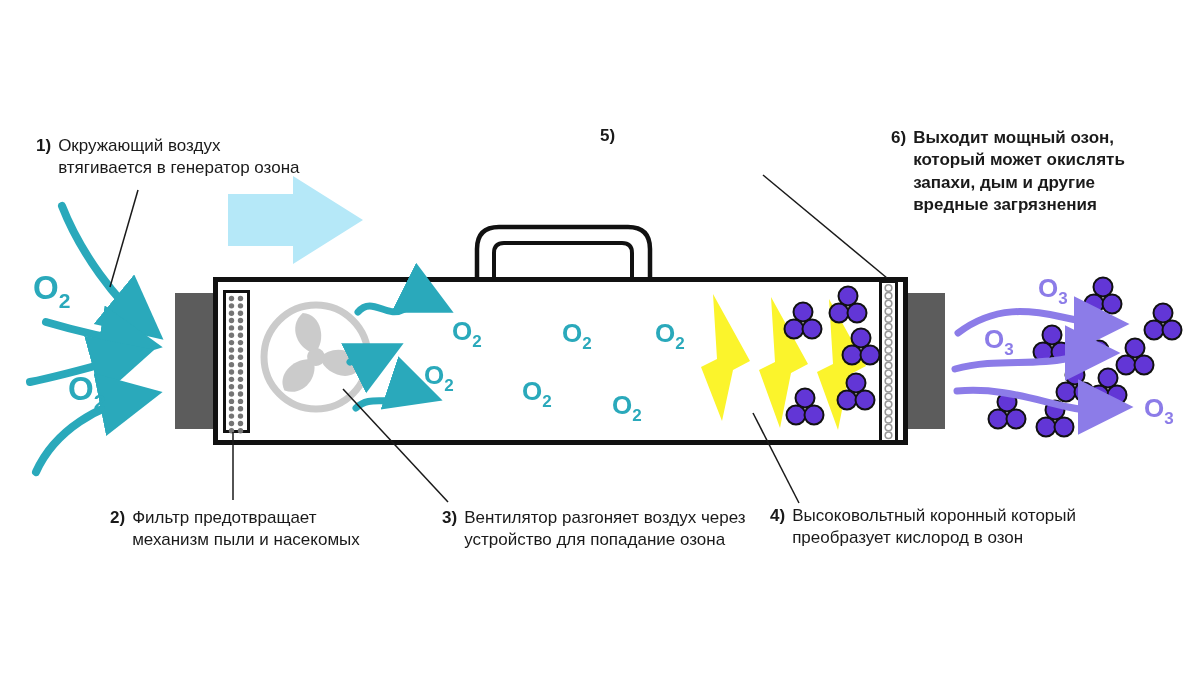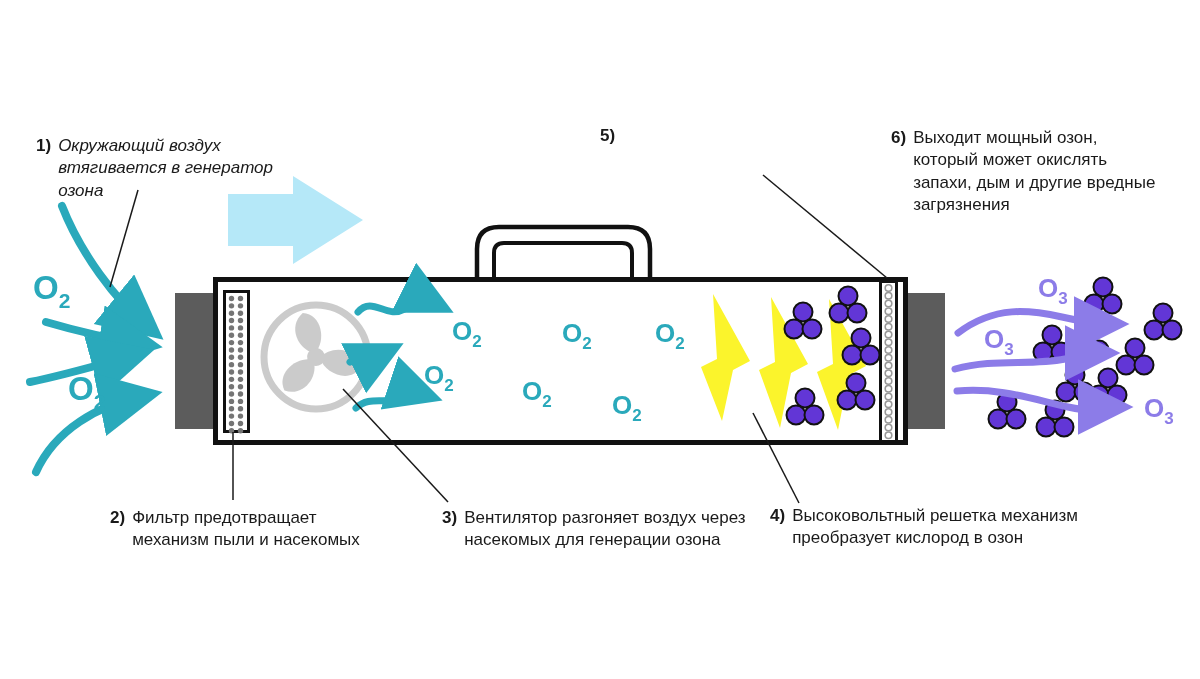--- a/index.html
+++ b/index.html
@@ -11,40 +11,40 @@
   .ann{position:absolute;display:flex;gap:7px;font-size:17px;line-height:1.32;color:#1a1a1a;}
   .ann .num{font-weight:700;white-space:nowrap;}
 </style>
 </head>
 <body>
 
 <div id="stage">
 
   <div class="ann" style="left:36px;top:135px;">
     <span class="num">1)</span>
-    <span class="txt" style="width:252px;font-style:italic;">Окружающий воздух втягивается в генератор озона</span>
+    <span class="txt" style="width:252px;">Окружающий воздух втягивается в генератор озона</span>
   </div>
   <div class="ann" style="left:110px;top:507px;">
     <span class="num">2)</span>
     <span class="txt" style="width:235px;">Фильтр предотвращает механизм пыли и насекомых</span>
   </div>
   <div class="ann" style="left:442px;top:507px;">
     <span class="num">3)</span>
-    <span class="txt" style="width:285px;">Вентилятор разгоняет воздух через насекомых для генерации озона</span>
+    <span class="txt" style="width:285px;">Вентилятор разгоняет воздух через устройство для попадание озона</span>
   </div>
   <div class="ann" style="left:770px;top:505px;">
     <span class="num">4)</span>
-    <span class="txt" style="width:295px;">Высоковольтный решетка механизм преобразует кислород в озон</span>
+    <span class="txt" style="width:295px;">Высоковольтный коронный который преобразует кислород в озон</span>
   </div>
   <div class="ann" style="left:600px;top:125px;">
     <span class="num">5)</span>
   </div>
   <div class="ann" style="left:891px;top:127px;">
     <span class="num">6)</span>
-    <span class="txt" style="width:245px;">Выходит мощный озон, который может окислять запахи, дым и другие вредные загрязнения</span>
+    <span class="txt" style="width:245px;font-weight:bold;">Выходит мощный озон, который может окислять запахи, дым и другие вредные загрязнения</span>
   </div>
 
   <svg id="diagram" width="1200" height="679" viewBox="0 0 1200 679">
     <defs>
       <marker id="mTeal" markerWidth="9" markerHeight="9" refX="5.5" refY="4" orient="auto">
         <path d="M0,0 L8,4 L0,8 Z" fill="#2AA9BB"></path>
       </marker>
       <marker id="mPurple" markerWidth="9" markerHeight="9" refX="5.5" refY="4" orient="auto">
         <path d="M0,0 L8,4 L0,8 Z" fill="#8C7CE8"></path>
       </marker>

